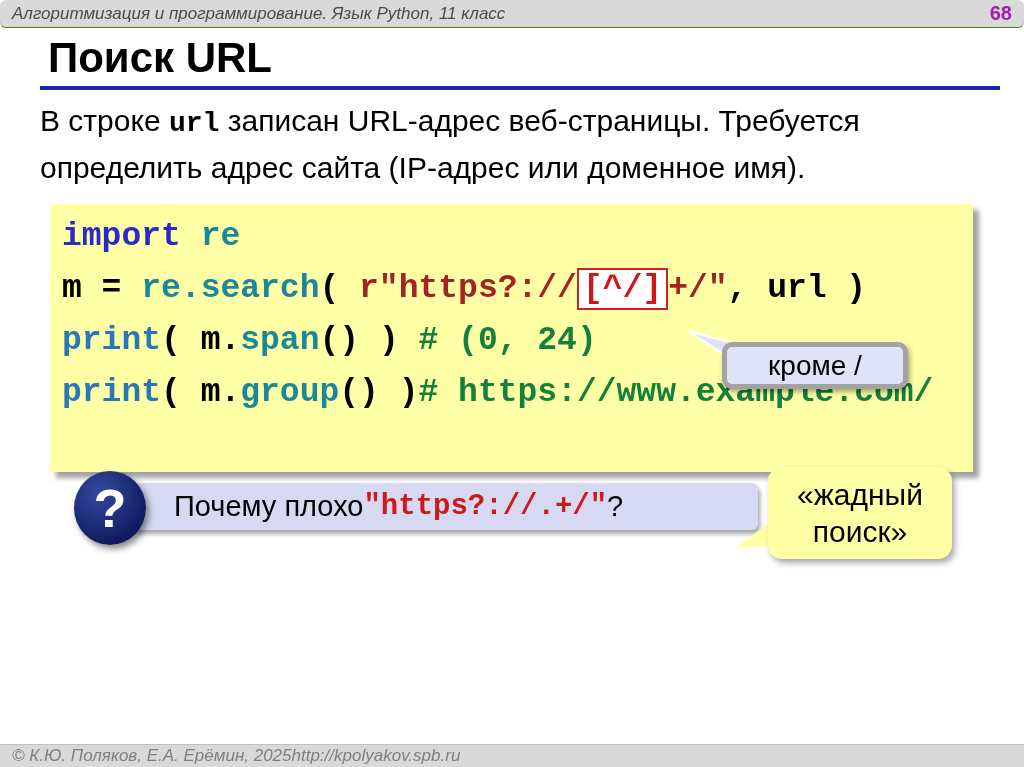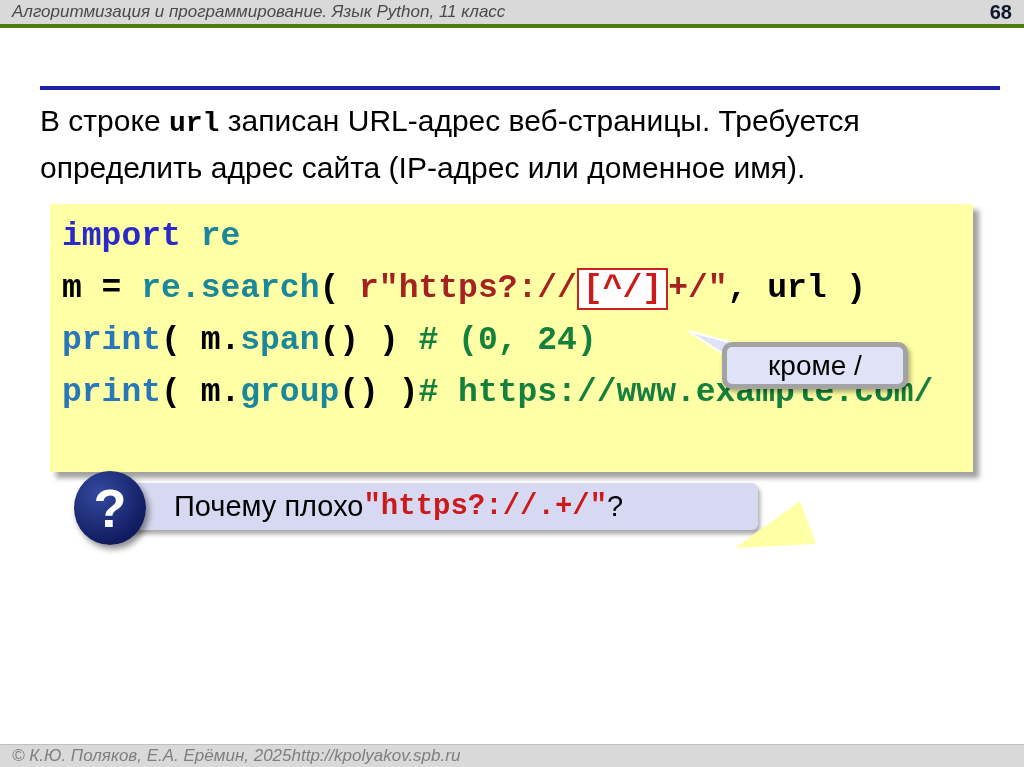--- a/index.html
+++ b/index.html
@@ -1,24 +1,24 @@
 <!DOCTYPE html>
 <html><head>
 <meta charset="utf-8">
 <style>
   html,body{margin:0;padding:0;background:#ffffff;}
   .slide{position:relative;width:1024px;height:767px;background:#ffffff;overflow:hidden;
          font-family:"Liberation Sans",sans-serif;}
 
   
   .topbar{position:absolute;top:0;left:0;width:1024px;height:28px;background:#d9d9d9;
-          border-bottom:4px solid #4d7c0f;display:flex;align-items:center;justify-content:space-between;
-          box-sizing:border-box;padding:0 12px;}
+          border-bottom:1px solid #4d7c0f;display:flex;align-items:center;justify-content:space-between;
+          box-sizing:border-box;padding:0 12px;border-radius:6px;}
   .topbar .course{font-style:italic;font-size:17px;color:#4a4a4a;}
-  .topbar .pagenum{font-weight:bold;font-size:20px;color:#0f172a;}
+  .topbar .pagenum{font-weight:bold;font-size:20px;color:#a21caf;}
 
   
   .title{position:absolute;top:34px;left:48px;font-size:42px;font-weight:bold;color:#000;}
   .rule{position:absolute;top:86px;left:40px;width:960px;height:4px;background:#2121aa;}
 
   
   .intro{position:absolute;top:99px;left:40px;width:955px;font-size:30px;line-height:44px;color:#000;}
   .intro .mono{font-family:"Liberation Mono",monospace;font-weight:bold;font-size:28px;}
 
   
@@ -68,20 +68,21 @@
 </head>
 <body>
 
 <div class="slide">
 
   <div class="topbar">
     <span class="course">Алгоритмизация и программирование. Язык Python, 11 класс</span>
     <span class="pagenum">68</span>
   </div>
 
+  <div class="title">Поиск URL</div>
   <div class="rule"></div>
 
   <div class="intro"><span>В строке </span><span class="mono">url</span><span> записан URL-адрес веб-страницы. Требуется определить адрес сайта (IP-адрес или доменное имя).</span></div>
 
   <div class="codeblock">
     <div class="code-line"><span class="tok-kw">import </span><span class="tok-fn">re</span></div>
     <div class="code-line"><span>m = </span><span class="tok-fn">re.search</span><span>( </span><span class="tok-str">r"https?://</span><span class="regex-box">[^/]</span><span class="tok-str">+/"</span><span>, url )</span></div>
     <div class="code-line"><span class="tok-print">print</span><span>( m.</span><span class="tok-fn">span</span><span>() ) </span><span class="tok-comment"># (0, 24)</span></div>
     <div class="code-line"><span class="tok-print">print</span><span>( m.</span><span class="tok-fn">group</span><span>() )</span><span class="tok-comment"># https://www.example.com/</span></div>
   </div>
@@ -98,19 +99,23 @@
   <div class="qbar">
       <span>Почему плохо </span>
       <span class="mono">"https?://.+/"</span>
       <span>?</span>
     </div>
 
   <div class="qcircle">
     <span>?</span>
   </div>
 
+  <div class="greedy">
+    <span>«жадный</span>
+    <span>поиск»</span>
+  </div>
 
   <div class="footer">
     <span>© К.Ю. Поляков, Е.А. Ерёмин, 2025</span>
     <span>http://kpolyakov.spb.ru</span>
   </div>
 
 </div>
 
 </body></html>

